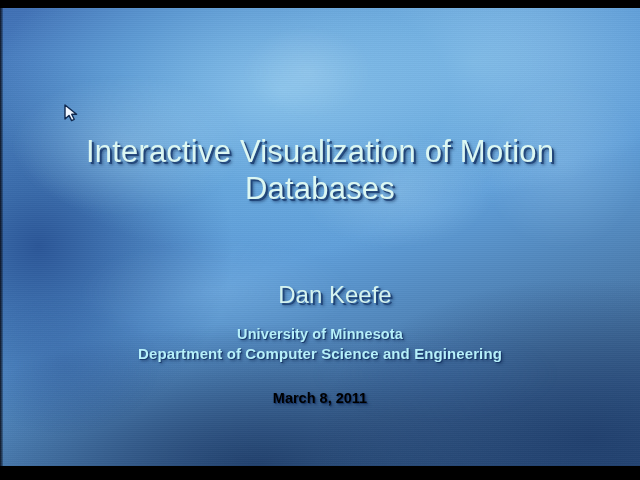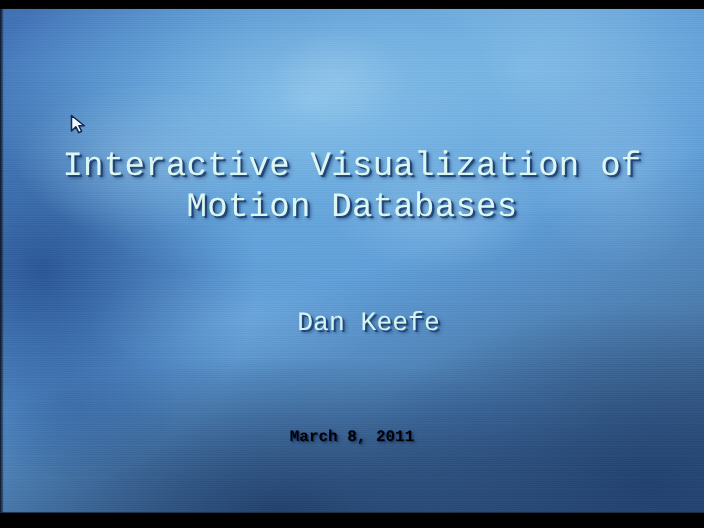--- a/index.html
+++ b/index.html
@@ -6,21 +6,21 @@
     margin: 0;
     padding: 0;
     background: #000;
   }
   #screen {
     position: relative;
     width: 640px;
     height: 480px;
     overflow: hidden;
     background: #000;
-    font-family: Liberation Mono, monospace;
+    font-family: Liberation Sans, sans-serif;
   }
 
   
   .video-frame {
     position: absolute;
     left: 0;
     top: 8px;
     width: 640px;
     height: 458px;
     overflow: hidden;
@@ -177,20 +177,24 @@
     <div class="slide-bg"></div>
     <div class="slide-clouds"></div>
     <div class="edge-left"></div>
 
     <div class="slide-text">
 
       <div class="title">Interactive Visualization of Motion Databases</div>
 
       <div class="author">Dan Keefe</div>
 
+      <div class="affiliation">
+        <div class="line1">University of Minnesota</div>
+        <div class="line2">Department of Computer Science and Engineering</div>
+      </div>
 
       <div class="date">March 8, 2011</div>
 
     </div>
 
     <div class="video-grain"></div>
 
     <svg class="cursor" viewBox="0 0 18 20">
       <path d="M3 2 L3 16 L7 12.4 L9.6 17.6 L12.2 16.3 L9.7 11.3 L14.6 11.3 Z" fill="#f2f7ff" stroke="#10294f" stroke-width="1.4" stroke-linejoin="round"></path>
     </svg>

